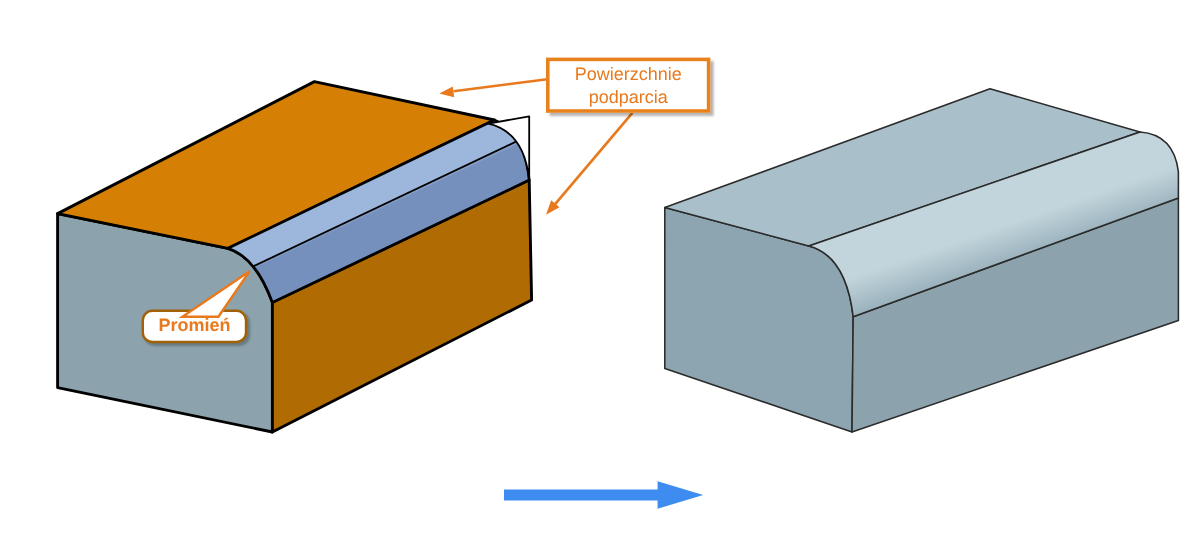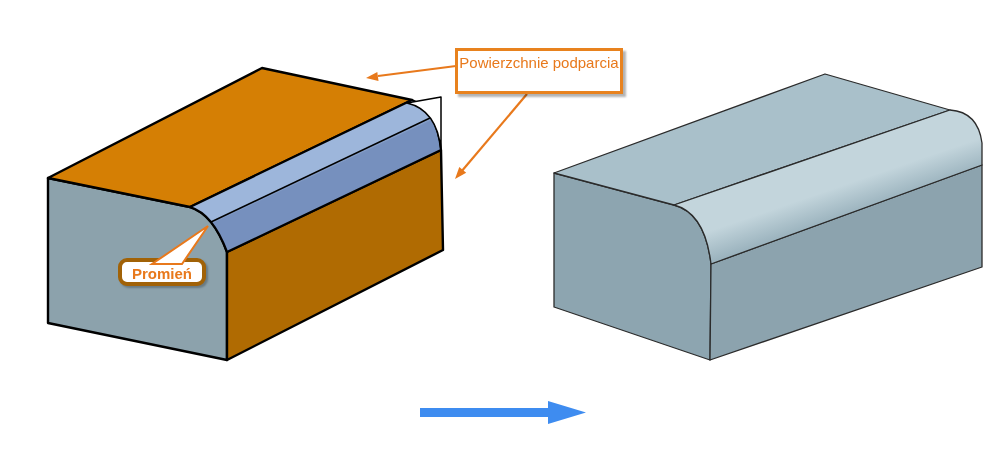--- a/index.html
+++ b/index.html
@@ -13,29 +13,29 @@
   .scene svg.main{position:absolute;left:0;top:0;}
   .callout{
     position:absolute;
     background:#ffffff;
     color:#E8791C;
     text-align:center;
     box-sizing:border-box;
     z-index:2;
   }
   .callout.support{
-    left:455px;top:48px;width:168px;height:46px;
+    left:455px;top:48px;width:137px;height:46px;
     border:3px solid #E8821E;
     font-size:15px;line-height:19px;
     padding-top:2px;
     box-shadow:3px 3px 2px rgba(0,0,0,0.30);
   }
   .callout.radius{
     left:118px;top:258px;width:88px;height:28px;
-    border:4px solid #a16207;
+    border:2px solid #a16207;
     border-radius:9px;
     font-weight:bold;
     font-size:15px;line-height:24px;
     box-shadow:2px 2px 2px rgba(0,0,0,0.25);
   }
   .pointer-layer{position:absolute;left:140px;top:218px;z-index:3;}
 </style>
 </head>
 <body>
 

